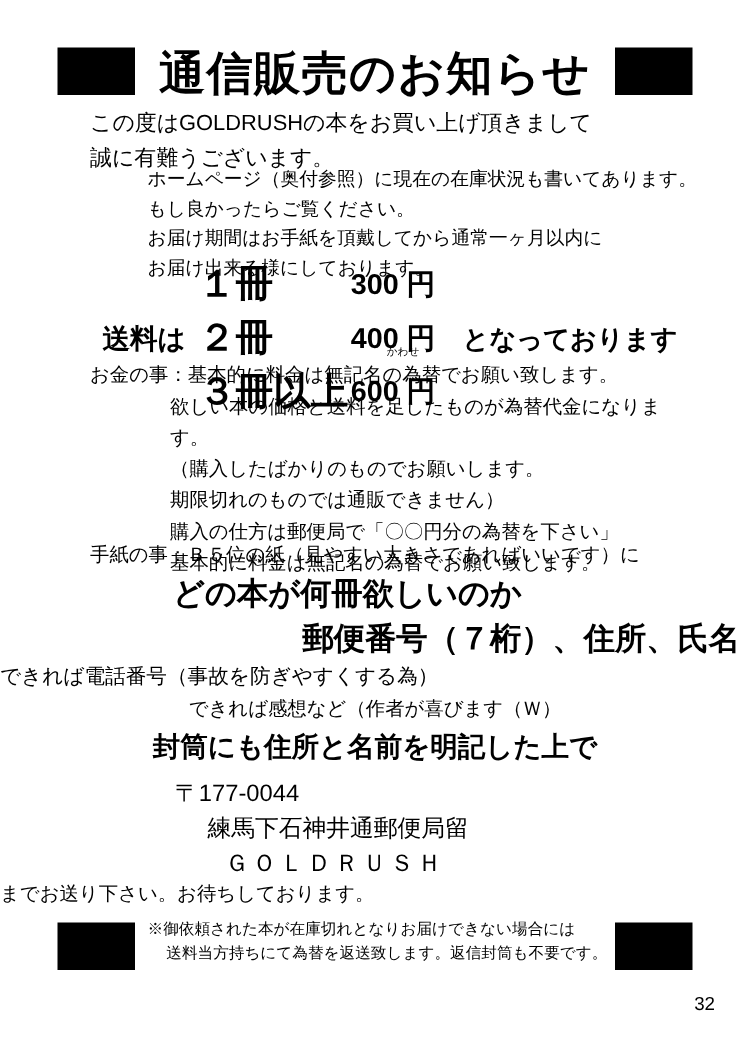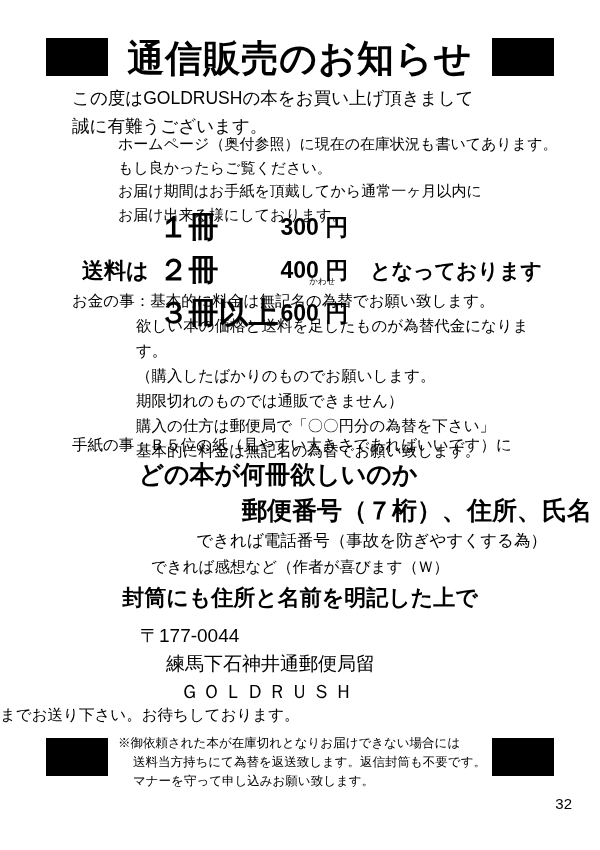--- a/index.html
+++ b/index.html
@@ -117,21 +117,21 @@
     position: absolute;
     left: 0; top: 494px; width: 592px;
     text-align: right;
     font-size: 25px;
     font-weight: bold;
     white-space: nowrap;
   }
   .mid1 {
     position: absolute;
     left: 0; top: 530px; width: 547px;
-    text-align: right;
+    text-align: left;
     font-size: 16.5px;
     white-space: nowrap;
   }
   .mid2 {
     position: absolute;
     left: 0; top: 557px; width: 600px;
     text-align: center;
     font-size: 15.5px;
     white-space: nowrap;
   }
@@ -252,18 +252,17 @@
     <span class="zip">〒177-0044</span>
     <span class="line">練馬下石神井通郵便局留</span>
     <span class="name">ＧＯＬＤＲＵＳＨ</span>
   </div>
 
   <div class="closing">までお送り下さい。お待ちしております。</div>
 
   <div class="footnote">
     <span class="fl">※御依頼された本が在庫切れとなりお届けできない場合には</span>
     <span class="fl ind">送料当方持ちにて為替を返送致します。返信封筒も不要です。</span>
-    <span class="fl ind">マナーを守って申し込みお願い致します。</span>
   </div>
 
   <div class="pagenum">32</div>
 
 </div>
 
 </body></html>

